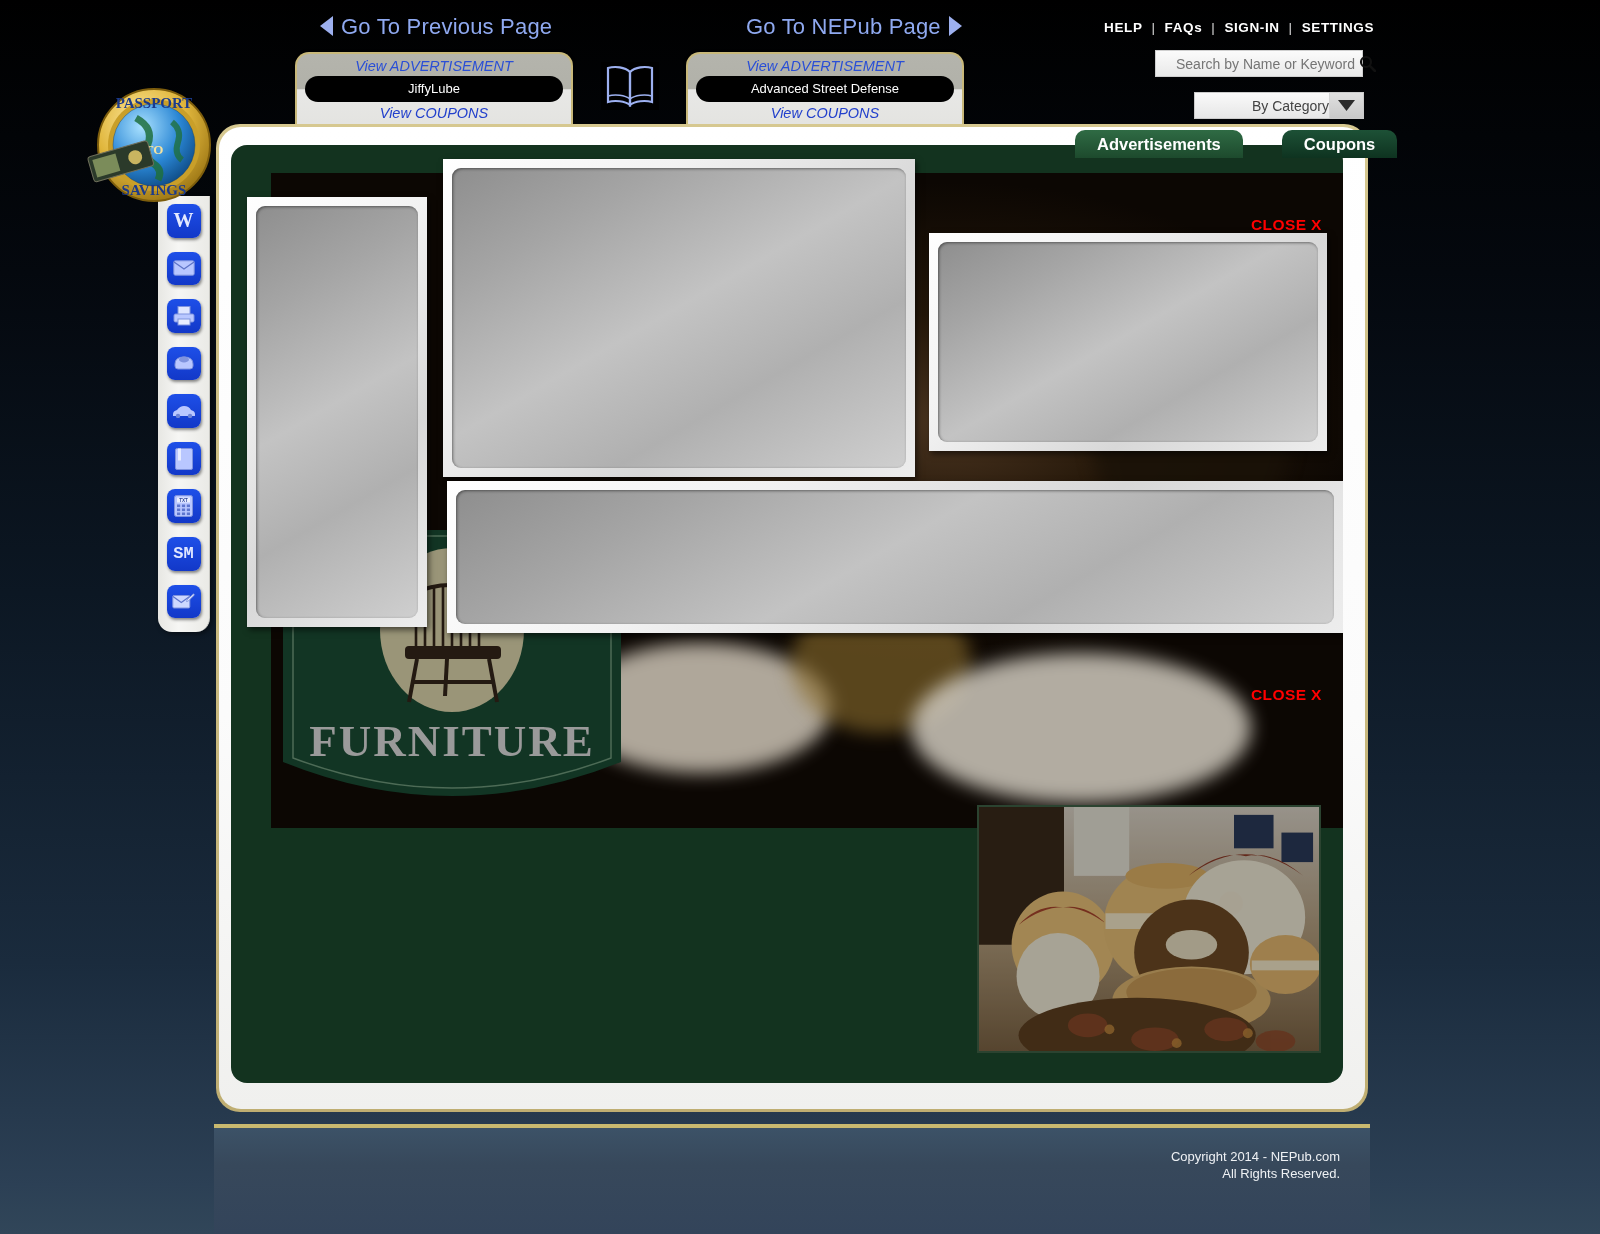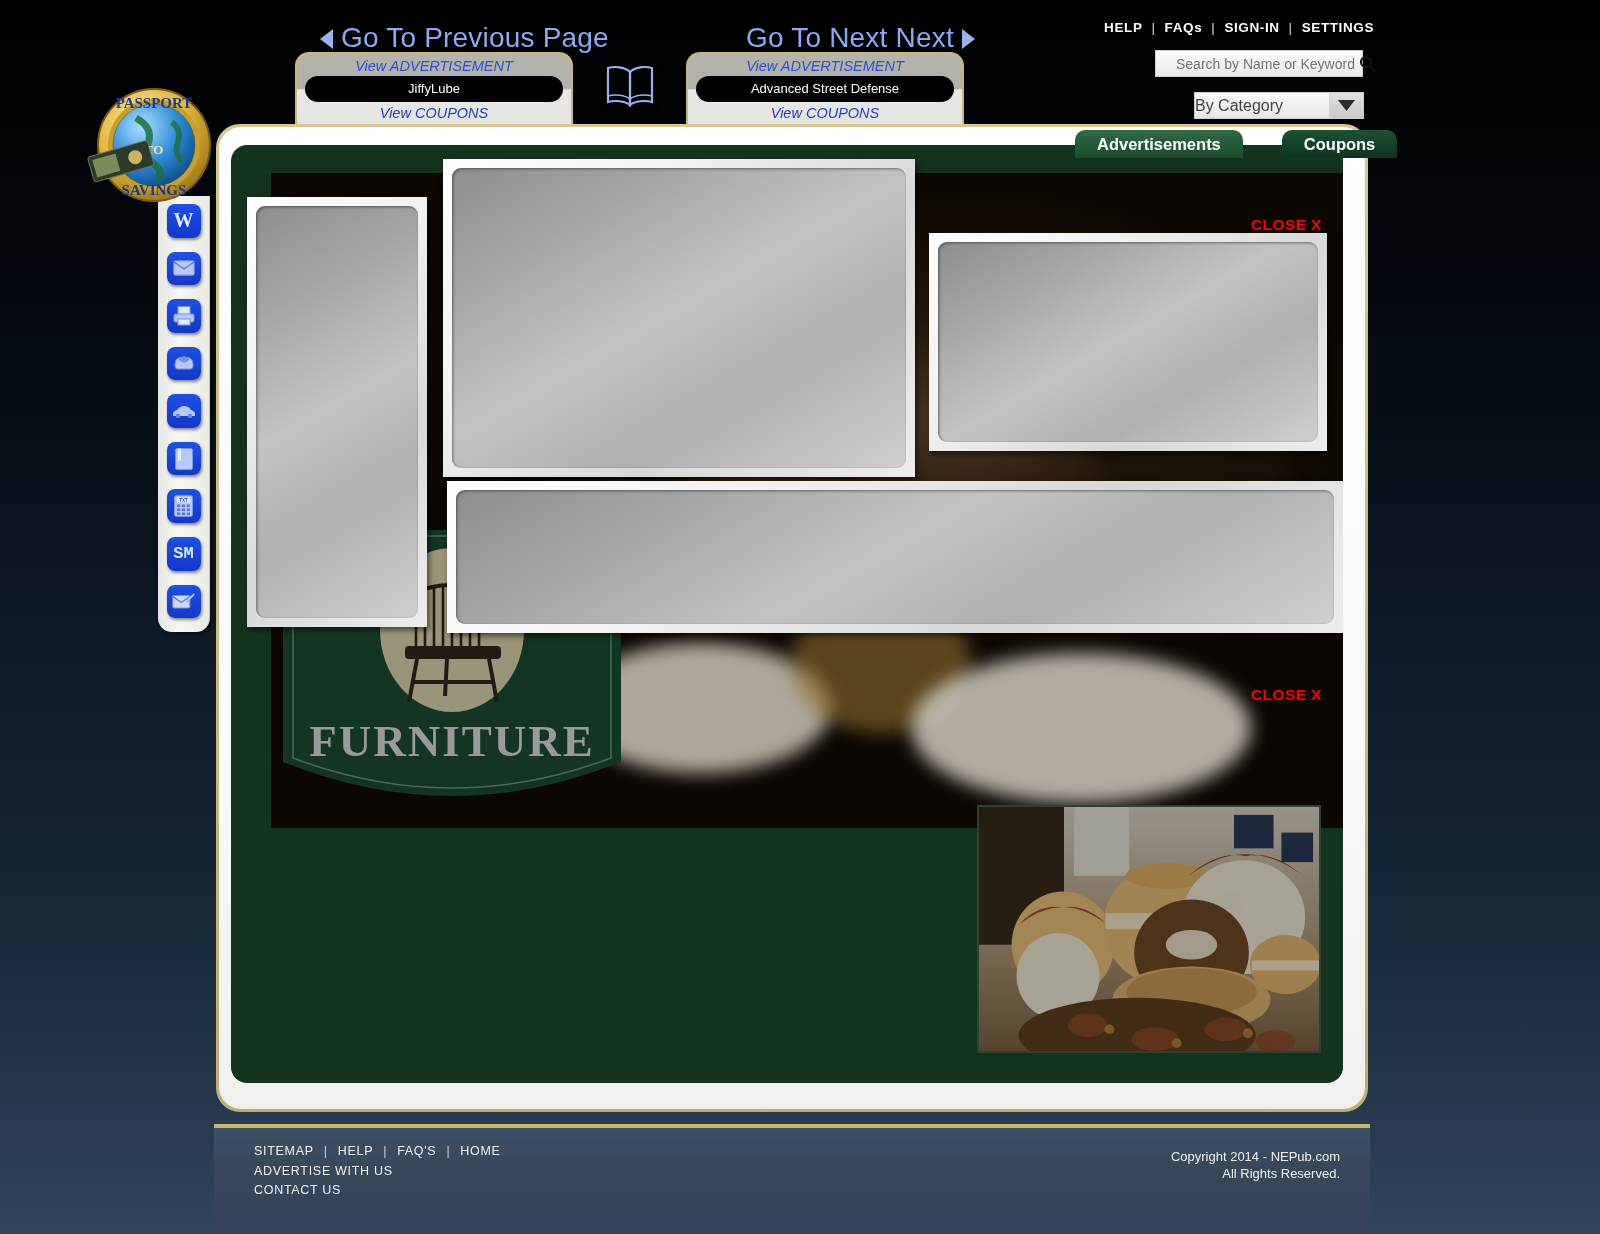--- a/index.html
+++ b/index.html
@@ -7,21 +7,21 @@
   html, body { margin:0; padding:0; }
   body {
     width:1600px; height:1234px; position:relative; overflow:hidden;
     font-family:"Liberation Sans", sans-serif;
     background:linear-gradient(to bottom, #000000 0%, #04080e 22%, #0c1723 48%, #1a2b3d 78%, #2c4055 96%, #314659 100%);
   }
 
   
   #top-header { position:absolute; left:0; top:0; width:1600px; height:128px; }
 
-  .pager { position:absolute; top:22px; font-size:28px; color:#8fa9f0; letter-spacing:.2px; white-space:nowrap; }
+  .pager { position:absolute; top:14px; font-size:22px; color:#8fa9f0; letter-spacing:.2px; white-space:nowrap; }
   .pager .arrow { display:inline-block; vertical-align:-2px; }
   #pager-prev { left:320px; }
   #pager-next { left:746px; }
   .tri-l { width:0;height:0;border-top:10px solid transparent;border-bottom:10px solid transparent;border-right:13px solid #9db0ef; margin-right:8px;}
   .tri-r { width:0;height:0;border-top:10px solid transparent;border-bottom:10px solid transparent;border-left:13px solid #9db0ef; margin-left:8px;}
 
   .adcard { position:absolute; top:52px; width:278px; height:78px;
             background:linear-gradient(to bottom,#b4b4ac 0%,#b1b1a9 46%,#e8e8e6 47%,#e3e3e0 100%);
             border:2px solid #c8b87a; border-bottom:none;
             border-radius:14px 14px 0 0; text-align:center; overflow:hidden;
@@ -42,21 +42,21 @@
   #search-box { position:absolute; left:1155px; top:50px; width:208px; height:27px;
                 background:linear-gradient(to bottom,#fbfbfb,#e9e9e9); border:1px solid #cfcfcf;
                 display:flex; align-items:center; }
   #search-input { flex:1; border:0; outline:0; background:transparent; font-size:14px; color:#7b7b7b;
                   font-family:"Liberation Sans",sans-serif; padding-left:20px; }
   #search-icon { width:26px; display:flex; align-items:center; justify-content:center; }
 
   #category-select { position:absolute; left:1194px; top:92px; width:170px; height:27px;
                      background:linear-gradient(to bottom,#fafafa,#e6e6e6); border:1px solid #cbcbcb;
                      display:flex; align-items:center; }
-  #category-label { flex:1; text-align:left; font-size:16px; color:#434343; }
+  #category-label { flex:1; text-align:right; font-size:14px; color:#434343; }
   #category-caret { width:34px; height:25px; background:linear-gradient(to bottom,#e0e0e0,#c9c9c9);
                     display:flex; align-items:center; justify-content:center; border-left:1px solid #d4d4d4;}
 
   
   #logo { position:absolute; left:84px; top:86px; width:137px; height:118px; z-index:40; }
 
   
   #sidebar { position:absolute; left:158px; top:196px; width:52px; height:436px;
              background:linear-gradient(to right,#e7e7e3 0%,#f6f6f4 40%,#eaeae6 100%);
              border-radius:0 0 14px 14px; border-right:1px solid #c9c9c4;
@@ -125,21 +125,21 @@
 </style>
 </head>
 <body>
 
 <div id="top-header">
 
   <div class="pager" id="pager-prev">
     <span class="arrow tri-l" style="display:inline-block"></span><span>Go To Previous Page</span>
   </div>
   <div class="pager" id="pager-next">
-    <span>Go To Next Next</span><span class="arrow tri-r" style="display:inline-block"></span>
+    <span>Go To NEPub Page</span><span class="arrow tri-r" style="display:inline-block"></span>
   </div>
 
   <div class="adcard" id="adcard-left">
     <span class="lnk">View ADVERTISEMENT</span>
     <span class="pill">JiffyLube</span>
     <span class="lnk bot">View COUPONS</span>
   </div>
 
   <svg id="book-icon" viewBox="0 0 58 48">
     <rect x="0" y="0" width="58" height="48" fill="#000"></rect>
@@ -388,28 +388,17 @@
         </div>
     <div class="silver" id="silver-wide">
           <div class="inner"></div>
         </div>
 
   </div>
  </div>
 </div>
 
 <div id="footer">
-  <div id="footer-links">
-    <div>
-      <a href="#">SITEMAP</a><span class="sep">|</span><a href="#">HELP</a><span class="sep">|</span><a href="#">FAQ'S</a><span class="sep">|</span><a href="#">HOME</a>
-    </div>
-    <div>
-      <a href="#">ADVERTISE WITH US</a>
-    </div>
-    <div>
-      <a href="#">CONTACT US</a>
-    </div>
-  </div>
   <div id="footer-copy">
     <div>Copyright 2014 - NEPub.com</div>
     <div>All Rights Reserved.</div>
   </div>
 </div>
 
 </body></html>

